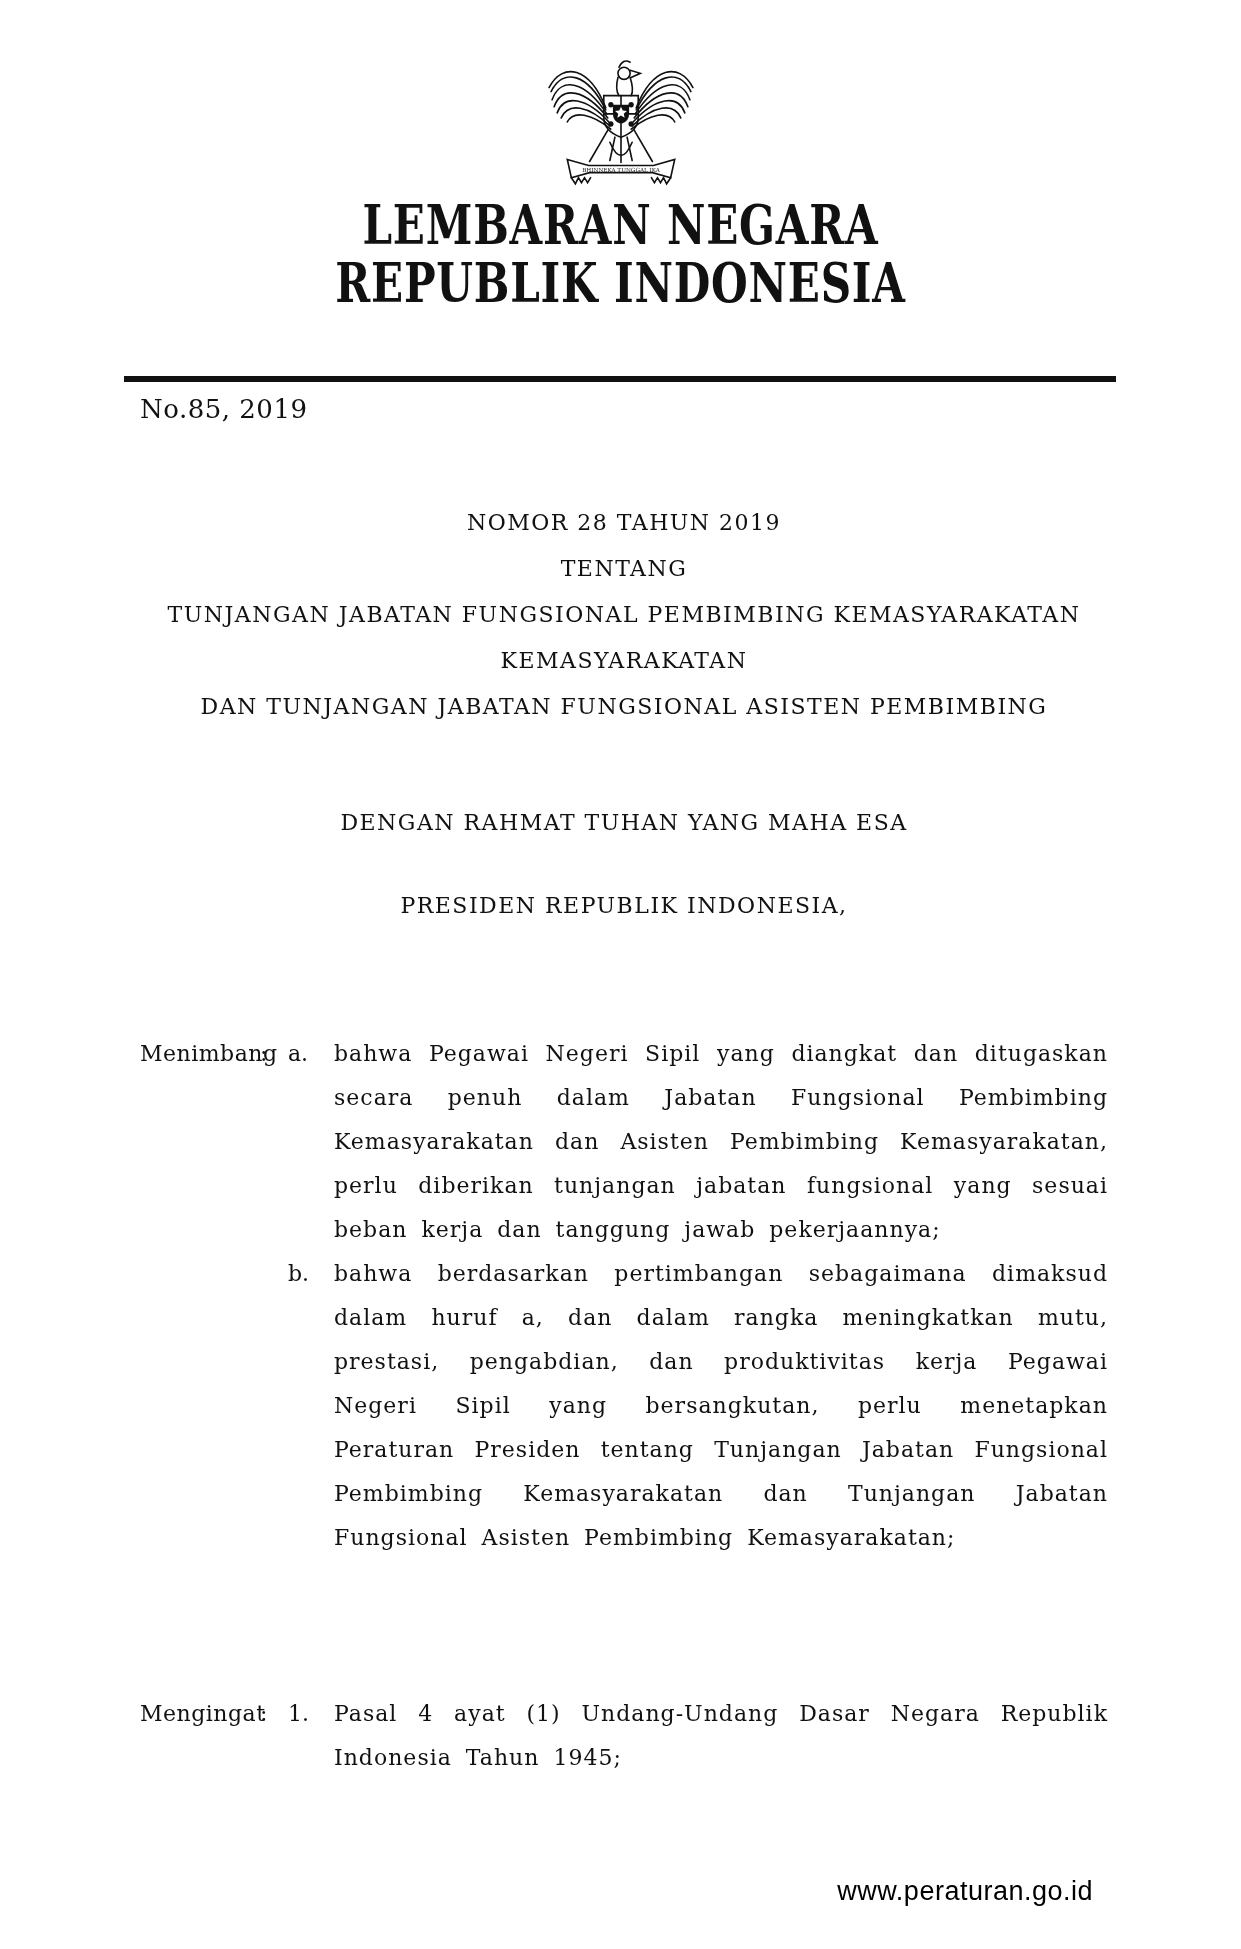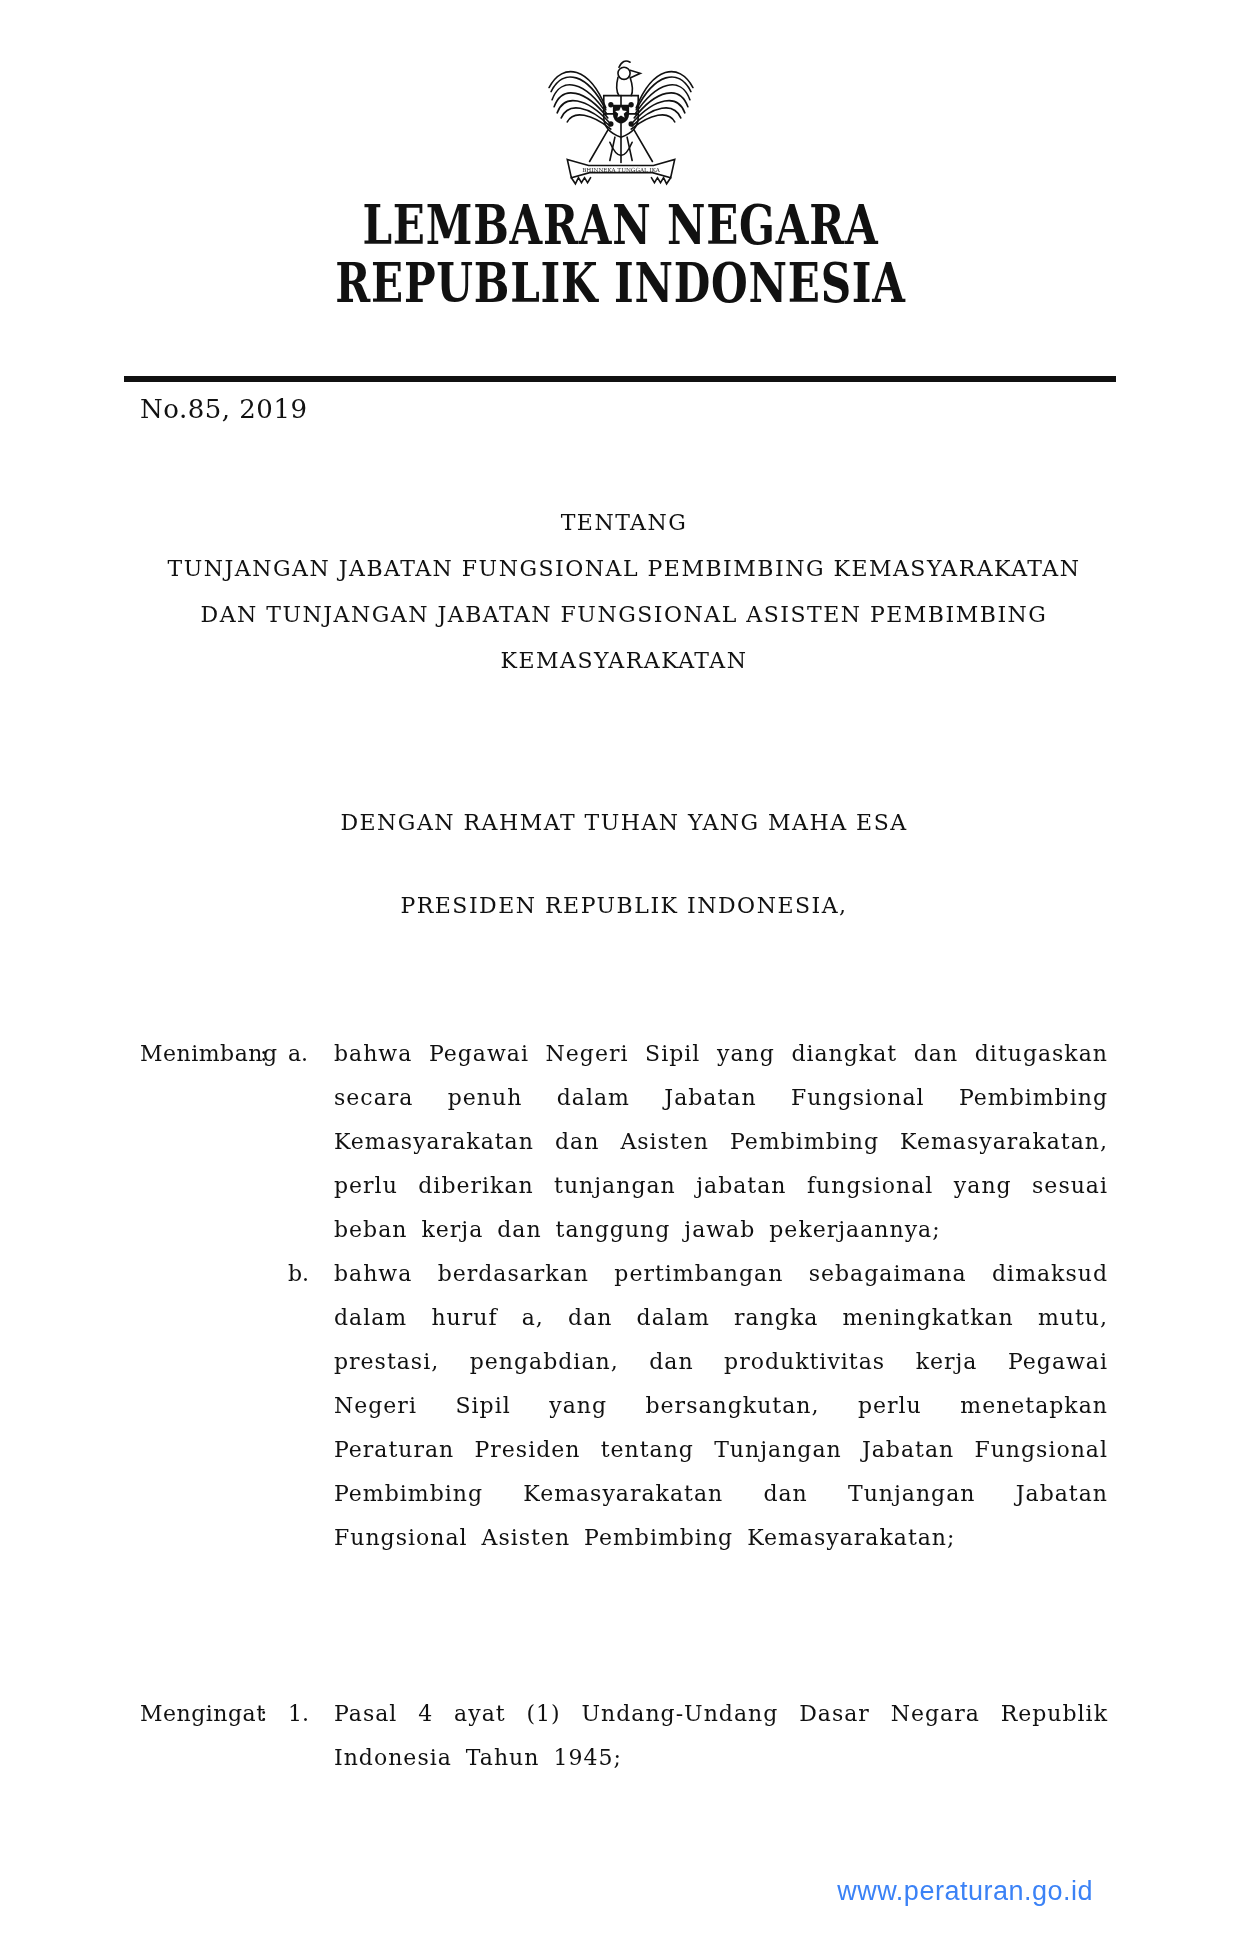--- a/index.html
+++ b/index.html
@@ -123,21 +123,21 @@
     letter-spacing: 1px;
     word-spacing: 6px;
   }
 
   
   .footer-watermark {
     position: absolute;
     right: 148px; top: 1876px;
     font-family: "Liberation Sans", sans-serif;
     font-size: 27px;
-    color: #3b82f6;
+    color: #000000;
     letter-spacing: 0.5px;
   }
 
   .emblem-stroke { fill: none; stroke: #111111; stroke-width: 1.6; stroke-linecap: round; }
   .emblem-fill   { fill: #111111; stroke: none; }
 </style>
 </head>
 <body>
 
 <div class="page">
@@ -212,24 +212,25 @@
     <span class="masthead-line">REPUBLIK INDONESIA</span>
   </div>
 
   <div class="masthead-rule"></div>
 
   <div class="gazette-row">
     <div class="gazette-number">No.85, 2019</div>
   </div>
 
   <div class="doc-heading">
+    <div class="doc-heading-line">NOMOR 28 TAHUN 2019</div>
     <div class="doc-heading-line">TENTANG</div>
     <div class="doc-heading-line">TUNJANGAN JABATAN FUNGSIONAL PEMBIMBING KEMASYARAKATAN</div>
+    <div class="doc-heading-line">KEMASYARAKATAN</div>
     <div class="doc-heading-line">DAN TUNJANGAN JABATAN FUNGSIONAL ASISTEN PEMBIMBING</div>
-    <div class="doc-heading-line">KEMASYARAKATAN</div>
   </div>
 
   <div class="invocation">DENGAN RAHMAT TUHAN YANG MAHA ESA</div>
 
   <div class="authority">PRESIDEN REPUBLIK INDONESIA,</div>
 
   <div class="clause" style="top:1032px;">
     <div class="clause-label">Menimbang</div>
     <div class="clause-colon">:</div>
     <div class="clause-items">

